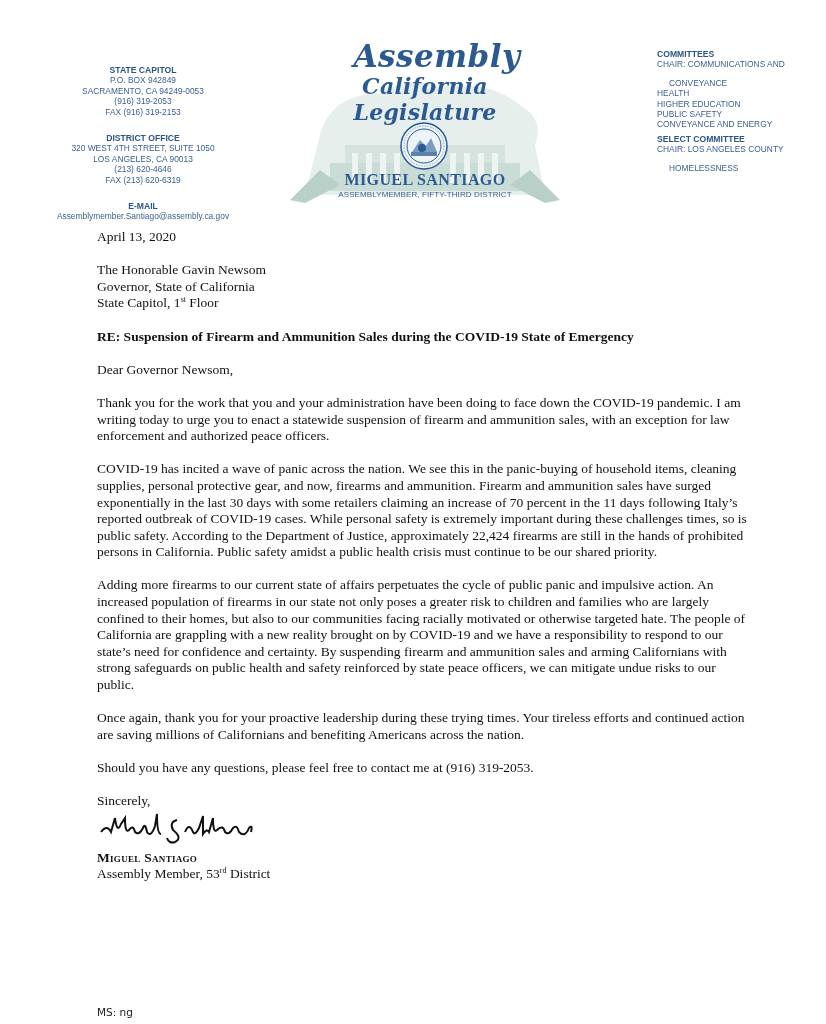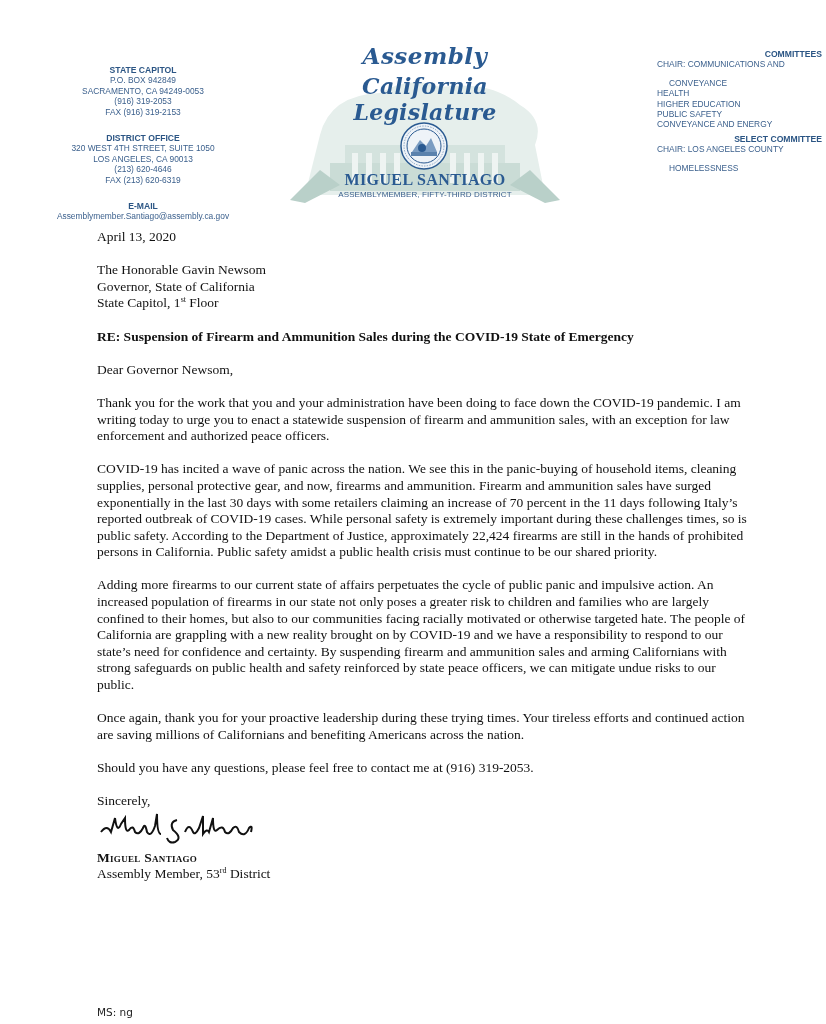--- a/index.html
+++ b/index.html
@@ -7,29 +7,29 @@
     .page { position: absolute; left: 0; top: 0; width: 826px; height: 1024px; background: #fff; }
 
     
     .lh-left { position: absolute; left: 28px; top: 49px; width: 230px; text-align: center;
       font-family: "Liberation Sans", sans-serif; font-size: 8.4px; line-height: 10.4px; color: #3a5f8c; }
     .lh-left .hdr { font-weight: bold; color: #2b5584; font-size: 8.6px; margin-top: 16px; }
     .lh-left .grp { margin-bottom: 4px; }
 
     .lh-right { position: absolute; left: 657px; top: 49px; width: 165px; text-align: left;
       font-family: "Liberation Sans", sans-serif; font-size: 8.4px; line-height: 10.4px; color: #3a5f8c; }
-    .lh-right .hdr { font-weight: bold; color: #2b5584; font-size: 8.6px; text-align: right; }
+    .lh-right .hdr { font-weight: bold; color: #2b5584; font-size: 8.6px; }
     .lh-right .indent { padding-left: 12px; margin-top: 8px; }
     .lh-right .grp { margin-bottom: 4px; }
 
     .lh-center { position: absolute; left: 290px; top: 35px; width: 270px; height: 170px; }
     .capitol-bg { position: absolute; left: 0; top: 40px; width: 270px; height: 130px; }
-    .assembly-title { position: absolute; left: 0; top: 8px; width: 270px; text-align: center;
+    .assembly-title { position: absolute; left: 12px; top: 8px; width: 270px; text-align: center;
       font-family: "DejaVu Serif", serif; font-weight: bold; font-style: italic; color: #2a5a91;
-      font-size: 23px; line-height: 26px; letter-spacing: 0.5px; }
+      font-size: 31px; line-height: 26px; letter-spacing: 0.5px; }
     .legis-title { position: absolute; left: 0; top: 38px; width: 270px; text-align: center;
       font-family: "DejaVu Serif", serif; font-weight: bold; font-style: italic; color: #2a5a91;
       font-size: 22px; line-height: 26px; letter-spacing: 0.3px; }
     .seal { position: absolute; left: 110px; top: 87px; width: 48px; height: 48px; }
     .member-name { position: absolute; left: 0; top: 136px; width: 270px; text-align: center;
       font-family: "Liberation Serif", serif; font-weight: bold; color: #2a5a91; font-size: 16px; letter-spacing: 0.4px; }
     .member-sub { position: absolute; left: 0; top: 155px; width: 270px; text-align: center;
       font-family: "Liberation Sans", sans-serif; color: #3a5f8c; font-size: 8px; letter-spacing: 0.1px; }
 
     

